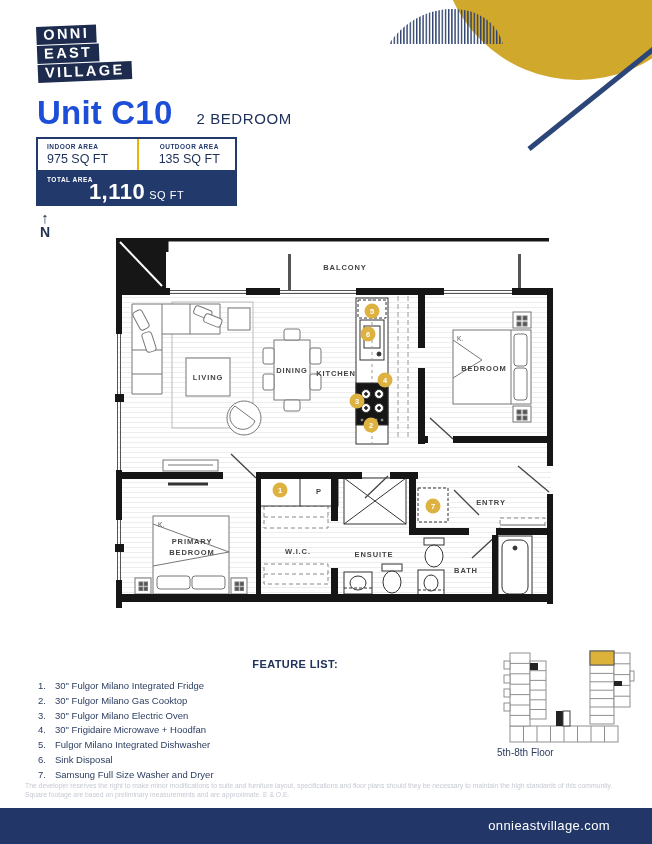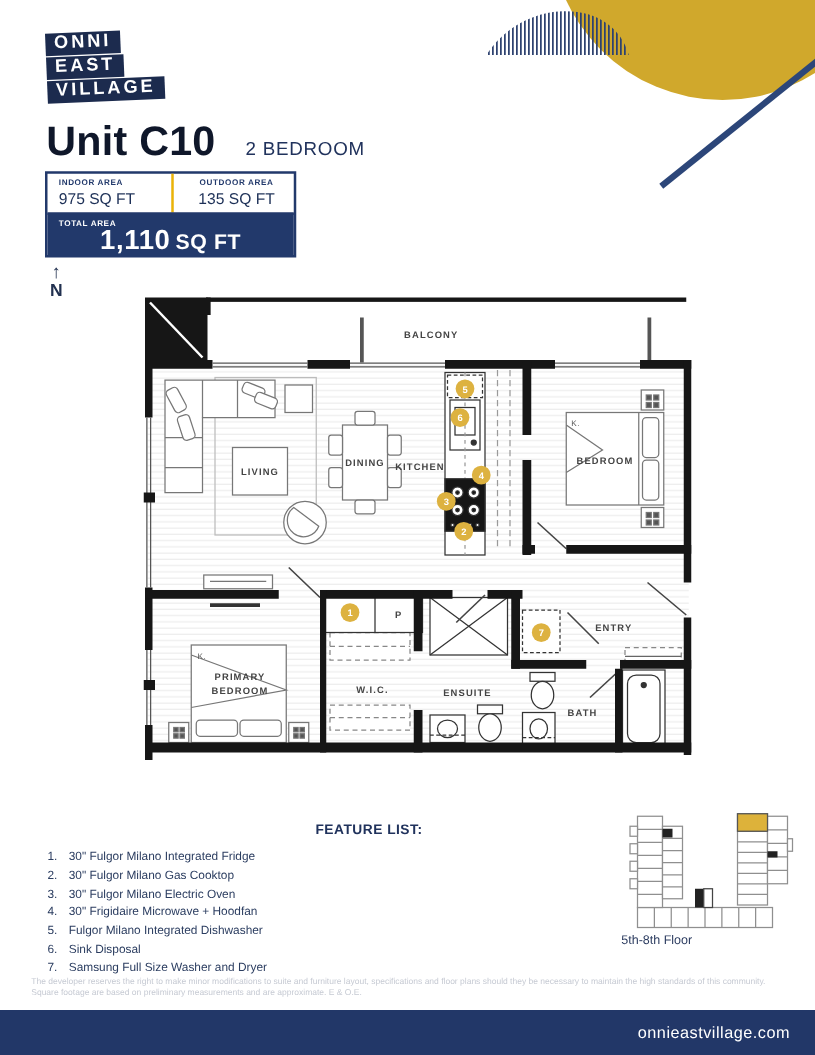--- a/index.html
+++ b/index.html
@@ -9,35 +9,35 @@
   
   .deco { position:absolute; top:0; left:0; width:652px; height:180px; }
 
   
   .logo { position:absolute; left:36px; top:27px; transform:rotate(-2.4deg); transform-origin:left top; }
   .logo-line { display:table; background:#1c2b4e; color:#fff; font-weight:bold; font-size:14.5px;
                letter-spacing:2.4px; padding:1px 7px 2px 7px; margin-bottom:1px; line-height:15px; }
 
   
   .title-row { position:absolute; left:37px; top:94px; display:flex; align-items:baseline; }
-  .unit-title { font-size:33px; font-weight:600; color:#0f172a; letter-spacing:0.2px;text-align:right; }
+  .unit-title { font-size:33px; font-weight:600; color:#1d4ed8; letter-spacing:0.2px;text-align:right; }
   .unit-type { font-size:15px; font-weight:400; color:#20325c; margin-left:24px; letter-spacing:0.6px; }
 
   
   .stats { position:absolute; left:36px; top:137px; width:201px; border:2px solid #22396b; background:#fff; }
   .stats-top { display:flex; }
   .stats-cell { width:50%; padding:4px 4px 4px 9px; }
   .stats-cell + .stats-cell { border-left:2px solid #eab308;text-align:center; }
   .stats-label { font-size:6.5px; font-weight:bold; letter-spacing:0.5px; color:#22396b; }
   .stats-value { font-size:12.5px; font-weight:400; color:#1d3057; margin-top:2px; }
   .stats-total { position:relative; background:#22396b; color:#fff; height:34px; border-top:2px solid #22396b; text-align:center; }
   .stats-total .stats-label { position:absolute; left:9px; top:4px; color:#fff; }
   .total-wrap { padding-top:7px; }
   .total-big { font-size:22px; font-weight:600; letter-spacing:0.5px; }
-  .total-unit { font-size:17px; font-weight:700; margin-left:4px; letter-spacing:0.5px; }
+  .total-unit { font-size:11px; font-weight:400; margin-left:4px; letter-spacing:0.5px; }
 
   
   .compass { position:absolute; left:34px; top:211px; width:22px; text-align:center; color:#223150; }
   .compass-arrow { font-size:15px; font-weight:bold; line-height:14px; }
   .compass-n { font-size:14px; font-weight:bold; line-height:14px; }
 
   
   .plan { position:absolute; left:108px; top:228px; width:460px; height:410px; }
   .plan svg { display:block; }
   .room-label { fill:#444; font-size:7.5px; letter-spacing:0.9px; font-weight:600; font-family:"Liberation Sans", sans-serif; }
@@ -52,21 +52,21 @@
 
   
   .keyplan { position:absolute; left:486px; top:641px; }
   .keyplan-caption { position:absolute; left:497px; top:747px; font-size:10px; color:#2c3c60; }
 
   
   .disclaimer { position:absolute; left:25px; top:781px; width:607px; font-size:6.8px; line-height:9.3px; color:#c6cad3; }
 
   
   .footer { position:absolute; left:0; top:808px; width:652px; height:36px; background:#223768;
-            color:#fff; font-size:13px; letter-spacing:0.4px; line-height:36px; text-align:right; padding-right:20px; }
+            color:#fff; font-size:13px; letter-spacing:0.4px; line-height:36px; text-align:right; padding-right:42px; }
 </style>
 </head>
 <body>
 
 <div class="page">
 
   <svg class="deco" viewBox="0 0 652 180">
     <defs>
       <pattern id="p-stripes" patternUnits="userSpaceOnUse" width="3.2" height="60">
         <rect x="0" y="0" width="1.4" height="60" fill="#2e4270"></rect>

